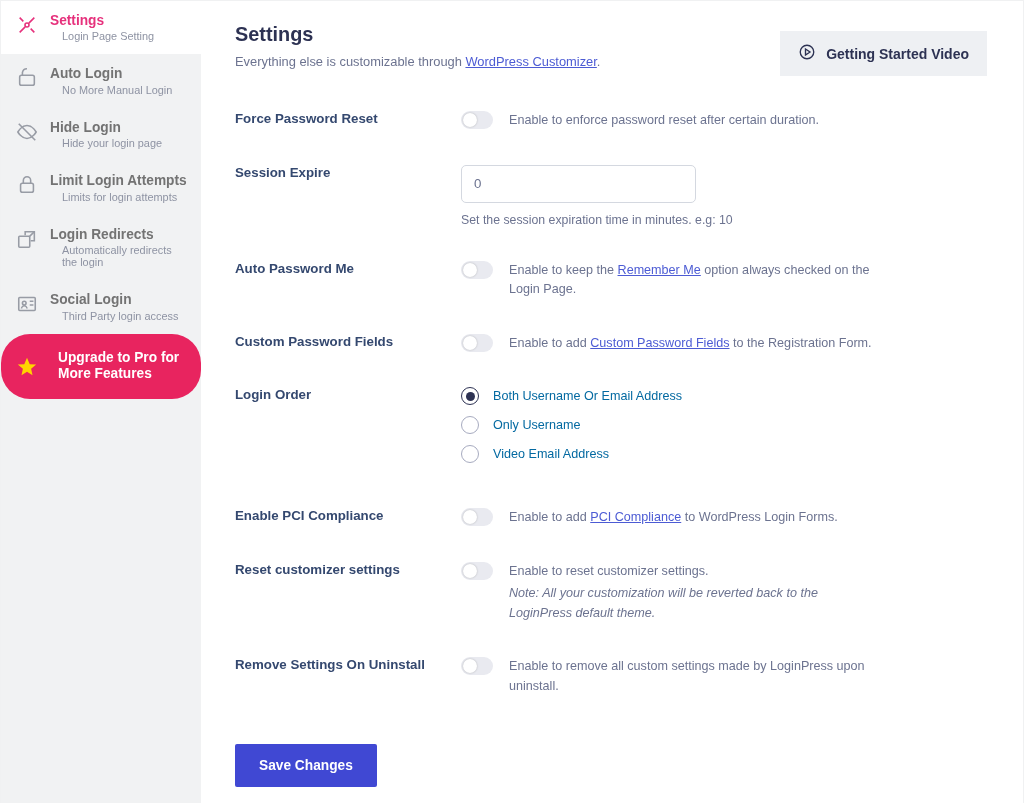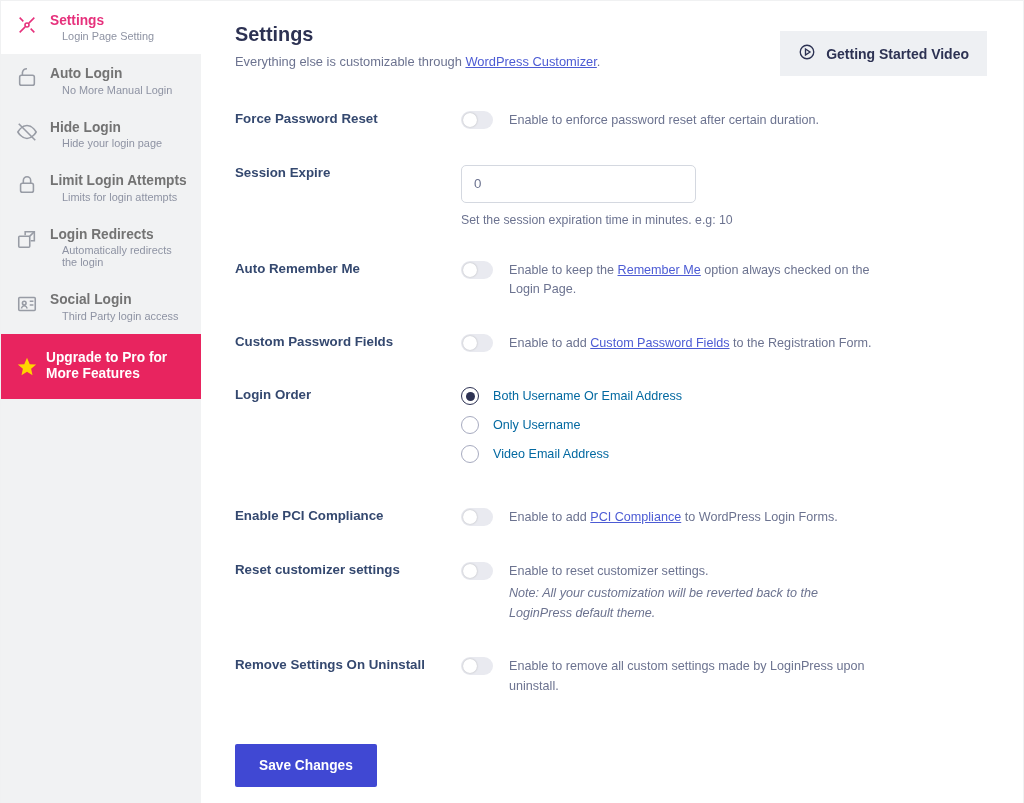--- a/index.html
+++ b/index.html
@@ -13,21 +13,21 @@
     .nav-item {padding:12px 14px 12px 15px; display:flex; align-items:flex-start; gap:12px; cursor:pointer; background:#f1f2f3; }
     .nav-item.active {background:#fff;}
     .nav-item.active .nav-title {color:#e6317c;}
     .nav-item.active .nav-icon svg {stroke:#e6317c;}
     .nav-icon {width:22px; height:22px; flex-shrink:0; display:flex; align-items:center; justify-content:center; padding-top:2px;}
     .nav-icon svg {stroke:#989ca5;}
     .nav-text {display:flex; flex-direction:column; gap:1px;}
     .nav-title {font-weight:700; font-size:0.98rem; color:#737373; line-height:1.2;}
     .nav-sub {font-size:0.78rem; color:#8e93a3;padding-left:12px;}
 
-    .upgrade {background:#e8245f; color:#fff; padding:16px 14px 16px 15px; display:flex; gap:8px; align-items:center; cursor:pointer;}
+    .upgrade {background:#e8245f; color:#fff; padding:16px 14px 16px 15px; display:flex; gap:20px; align-items:center; cursor:pointer;border-radius:29px;}
     .upgrade .nav-title{color:#fff; font-weight:700;}
     .upgrade .nav-icon svg {stroke:none;}
 
     
     .main {flex:1; padding:22px 36px 32px 34px; position:relative;}
     h1.page-title {font-size:1.42rem; font-weight:700; color:#2d3253; margin-bottom:8px;}
     .subline {font-size:0.92rem; color:#6c7390; margin-bottom:26px;}
     .subline a, .desc a {color:#4c5bd4; text-decoration:underline;}
 
     .getting {position:absolute; top:30px; right:36px; background:#eef0f3; padding:12px 18px; border-radius:0; font-weight:700; color:#2d3253; display:flex; align-items:center; gap:10px; font-size:1rem; cursor:pointer;}
@@ -188,21 +188,21 @@
     <div class="row">
       <div class="label">Session Expire</div>
       <div class="controls">
         <input class="inp" value="0" style="">
         <div class="hint">Set the session expiration time in minutes. e.g: 10</div>
       </div>
     </div>
 
     
     <div class="row">
-      <div class="label">Auto Remember Me</div>
+      <div class="label">Auto Password Me</div>
       <div class="controls toggle-row">
         <span class="tog">
             <span class="knob"></span>
           </span>
         <span class="desc">
           <span>Enable to keep the </span><a href="#">Remember Me</a><span> option always checked on the Login Page.</span>
         </span>
       </div>
     </div>
 

